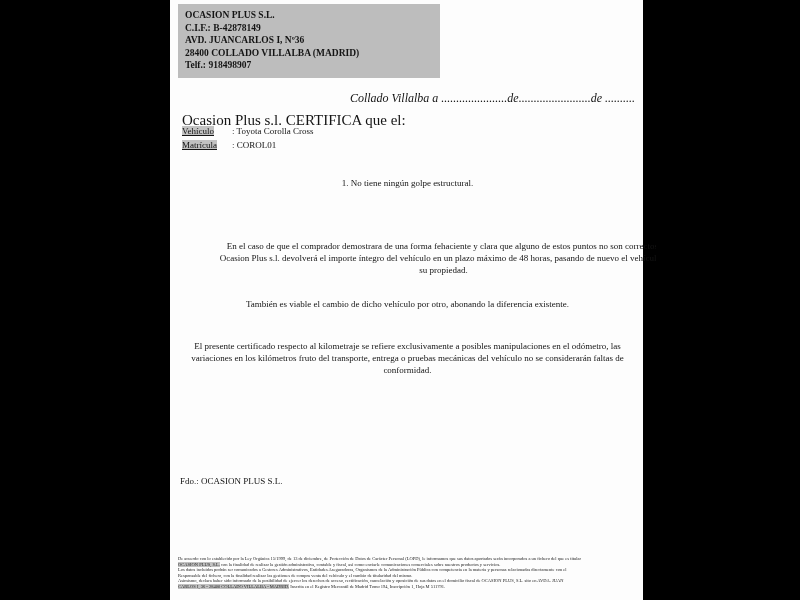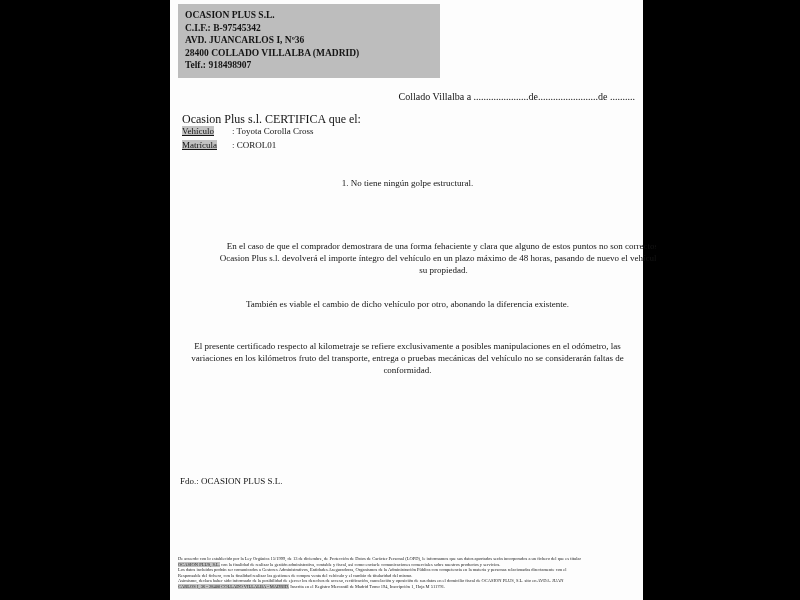--- a/index.html
+++ b/index.html
@@ -35,27 +35,28 @@
   .header-box .hline {
     font-weight: bold;
     font-size: 9.5px;
     line-height: 12.6px;
     white-space: nowrap;
   }
   .date-line {
     position: absolute;
     top: 91px;
     right: 8px;
-    font-size: 10px;
+    font-size: 12px;
+    font-style: italic;
   }
   .certifica {
     position: absolute;
     left: 12px;
     top: 112px;
-    font-size: 12px;
+    font-size: 15px;
   }
   .kv-line {
     position: absolute;
     left: 12px;
     font-size: 9px;
     height: 12px;
     text-decoration: underline;
   }
   .kv-line .kv-value {
     position: absolute;
@@ -95,21 +96,21 @@
   }
 </style>
 </head>
 <body>
 
 <div class="stage">
   <div class="page">
 
     <div class="header-box">
       <div class="hline">OCASION PLUS S.L.</div>
-      <div class="hline">C.I.F.: B-97545342</div>
+      <div class="hline">C.I.F.: B-42878149</div>
       <div class="hline">AVD. JUANCARLOS I, Nº36</div>
       <div class="hline">28400 COLLADO VILLALBA (MADRID)</div>
       <div class="hline">Telf.: 918498907</div>
     </div>
 
     <div class="date-line">Collado Villalba a ......................de........................de ..........</div>
 
     <div class="certifica">Ocasion Plus s.l. CERTIFICA que el:</div>
 
     <div class="kv-line" style="top:126px;">

